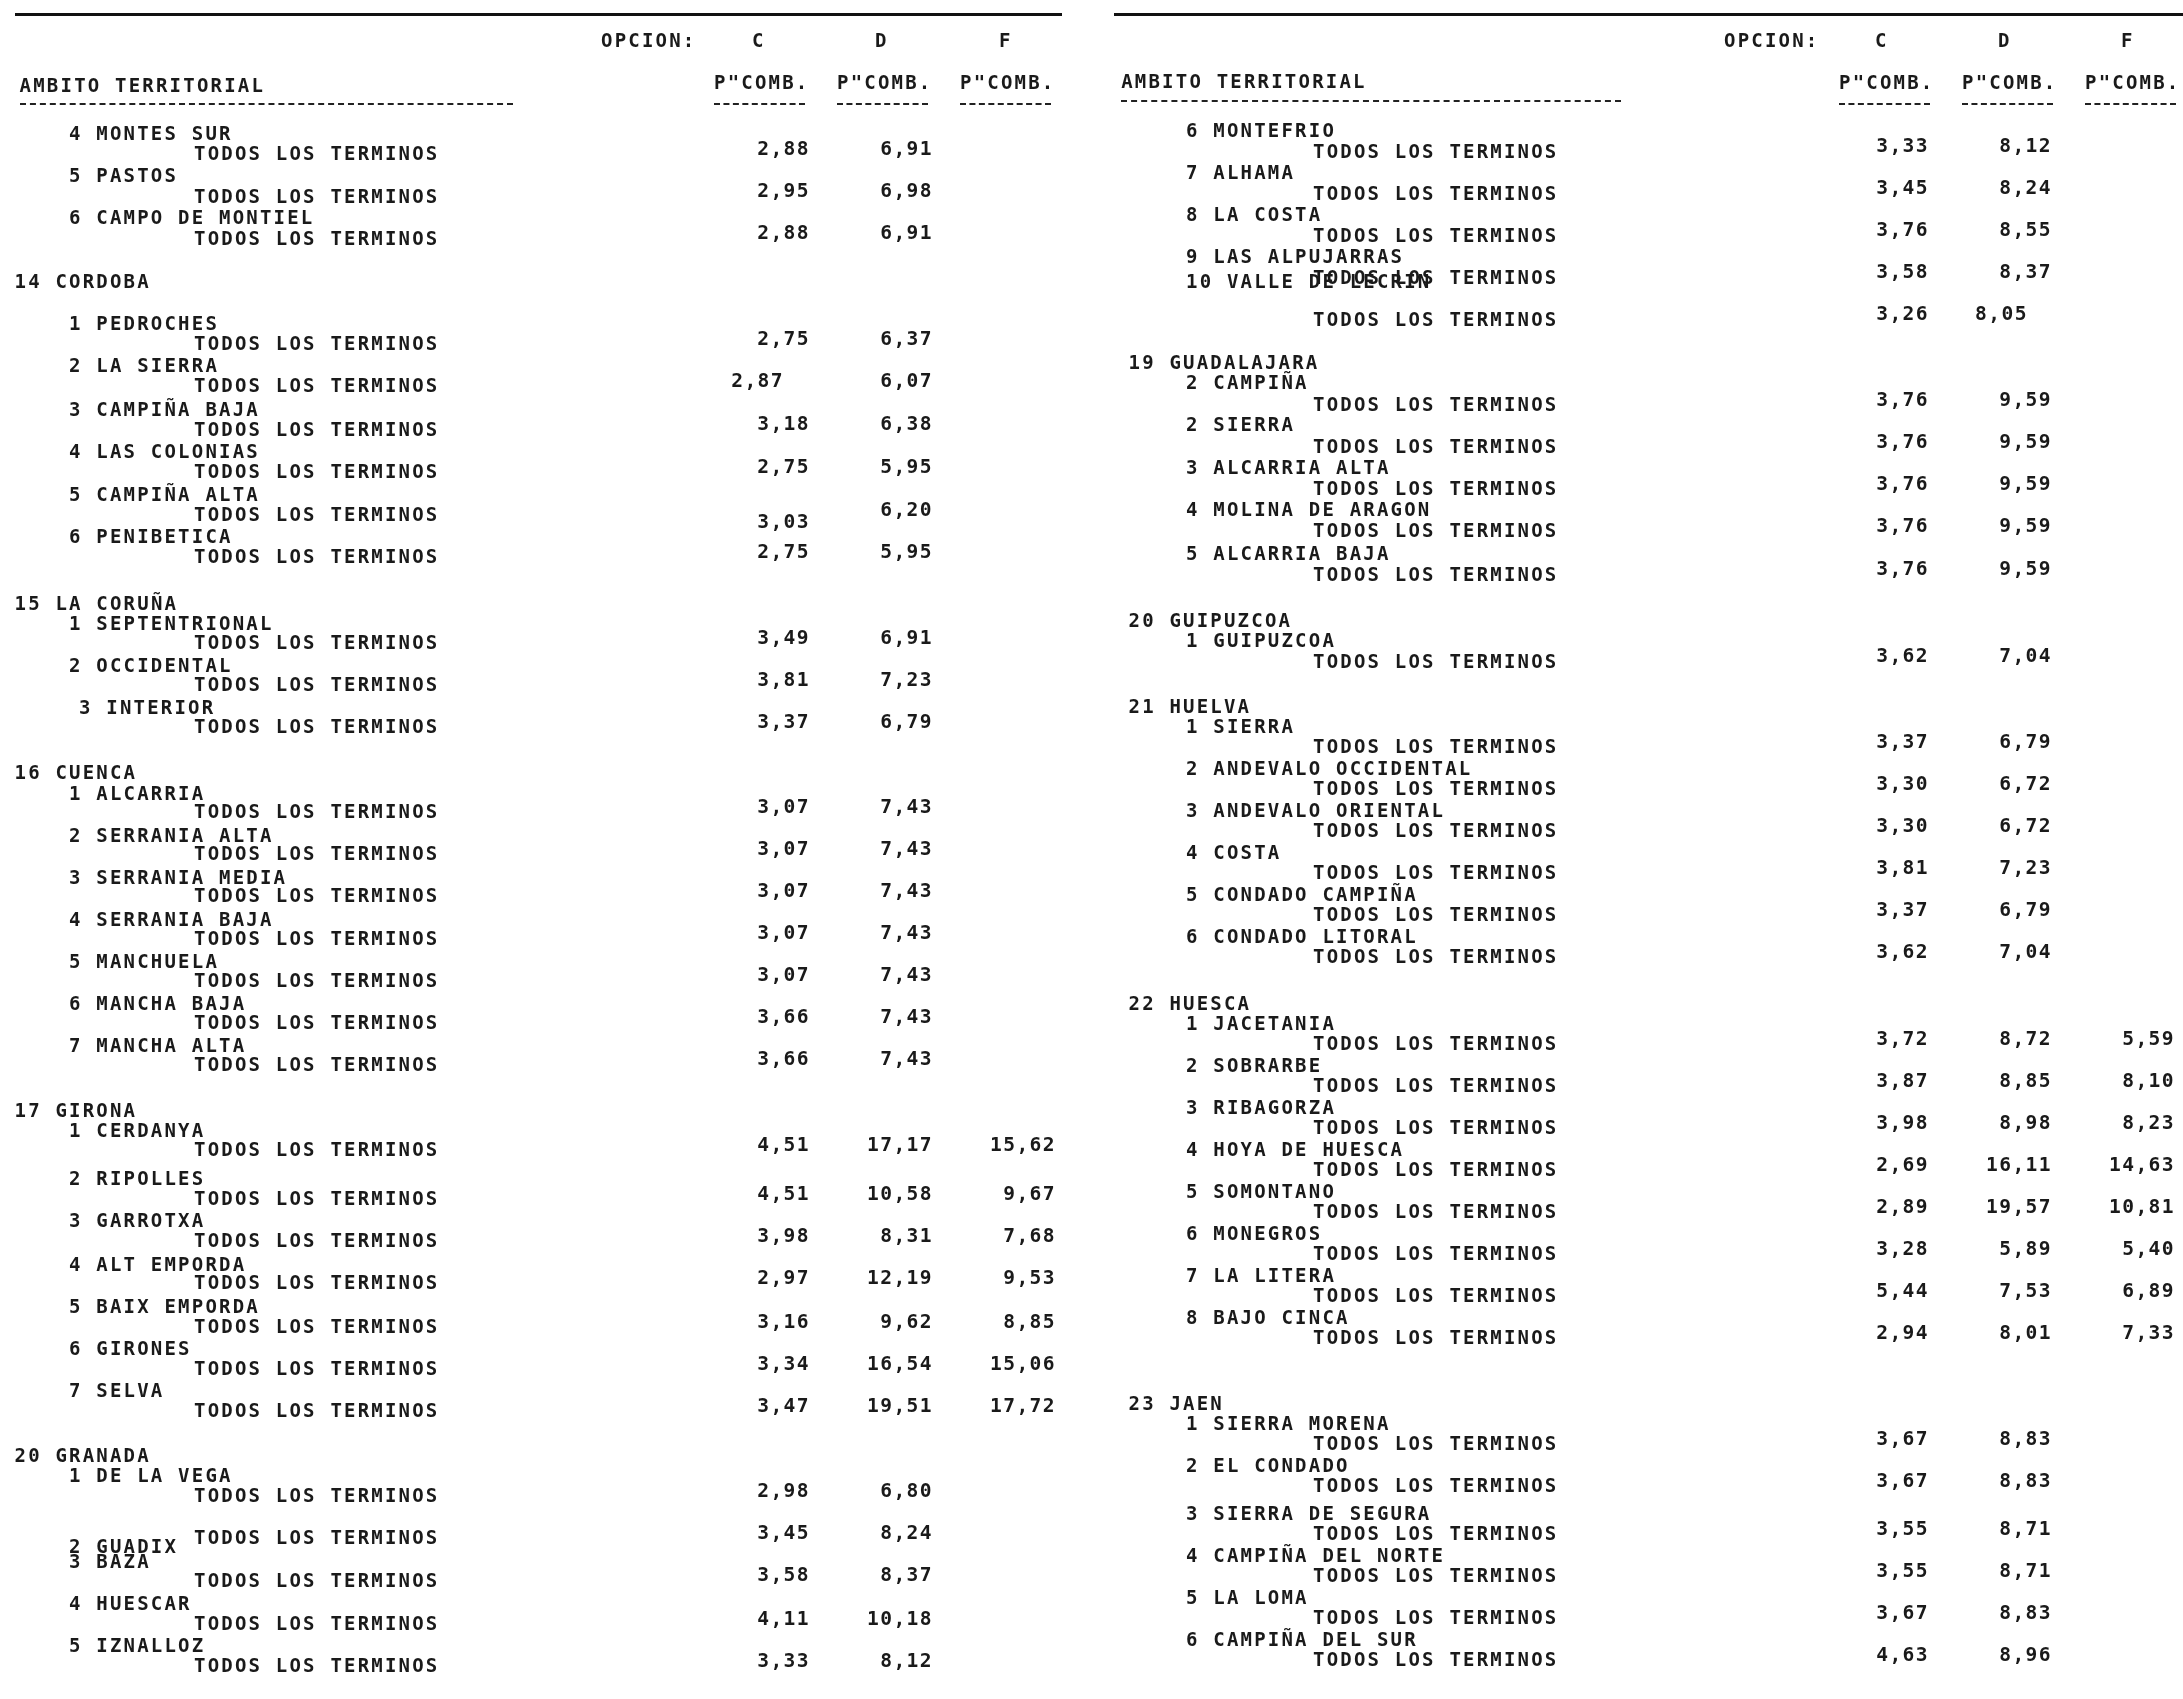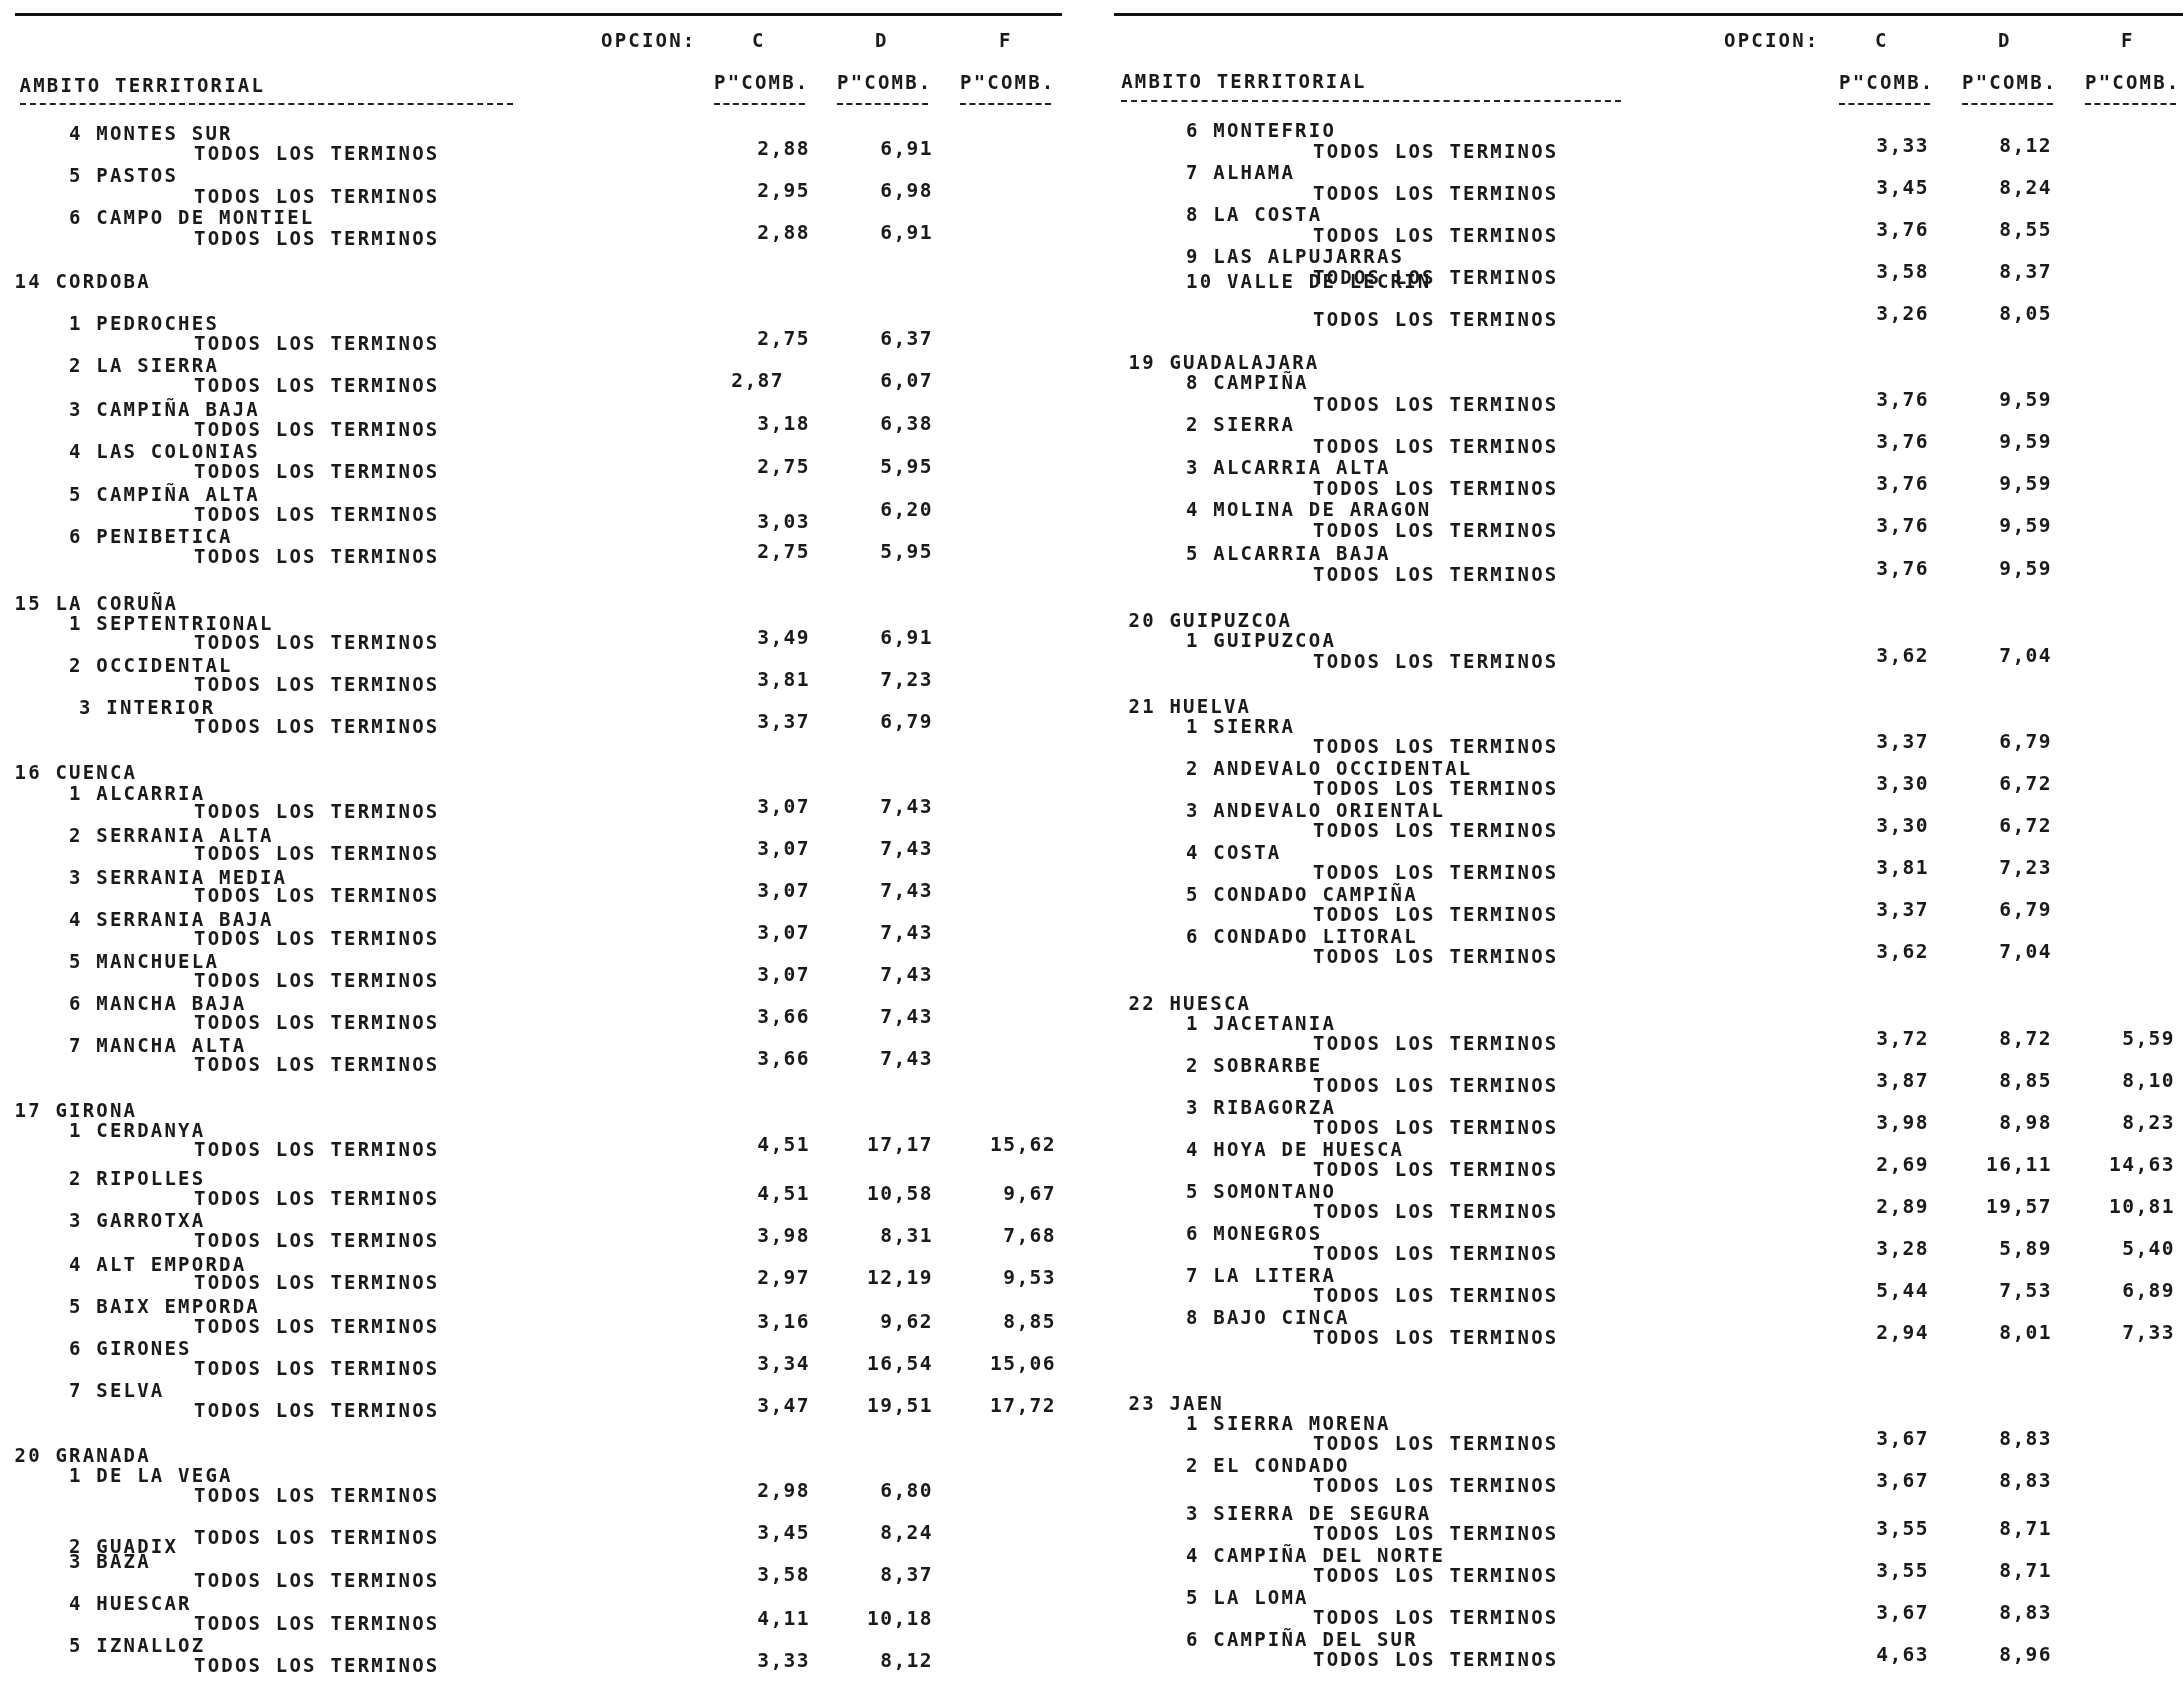--- a/index.html
+++ b/index.html
@@ -225,24 +225,24 @@
       <div class="num" style="left: 837px; top: 220px;">8,55</div>
       <div class="num" style="left: 960px; top: 220px;"></div>
       <div class="t" style="left: 72px; top: 246px;">9 LAS ALPUJARRAS</div>
       <div class="t" style="left: 199px; top: 267px;">TODOS LOS TERMINOS</div>
       <div class="num" style="left: 714px; top: 262px;">3,58</div>
       <div class="num" style="left: 837px; top: 262px;">8,37</div>
       <div class="num" style="left: 960px; top: 262px;"></div>
       <div class="t" style="left: 72px; top: 271px; text-align: right;">10 VALLE DE LECRIN</div>
       <div class="t" style="left: 199px; top: 309px;">TODOS LOS TERMINOS</div>
       <div class="num" style="left: 714px; top: 304px;">3,26</div>
-      <div class="num" style="left: 837px; top: 304px;">8,05</div>
+      <div class="num" style="left: 837px; top: 304px; text-align: center;">8,05</div>
       <div class="num" style="left: 960px; top: 304px;"></div>
       <div class="t" style="left: 14.5px; top: 352px;">19 GUADALAJARA</div>
-      <div class="t" style="left: 72px; top: 372px;">8 CAMPIÑA</div>
+      <div class="t" style="left: 72px; top: 372px;">2 CAMPIÑA</div>
       <div class="t" style="left: 199px; top: 394px;">TODOS LOS TERMINOS</div>
       <div class="num" style="left: 714px; top: 390px;">3,76</div>
       <div class="num" style="left: 837px; top: 390px;">9,59</div>
       <div class="num" style="left: 960px; top: 390px;"></div>
       <div class="t" style="left: 72px; top: 414px;">2 SIERRA</div>
       <div class="t" style="left: 199px; top: 436px;">TODOS LOS TERMINOS</div>
       <div class="num" style="left: 714px; top: 432px;">3,76</div>
       <div class="num" style="left: 837px; top: 432px;">9,59</div>
       <div class="num" style="left: 960px; top: 432px;"></div>
       <div class="t" style="left: 72px; top: 457px;">3 ALCARRIA ALTA</div>

